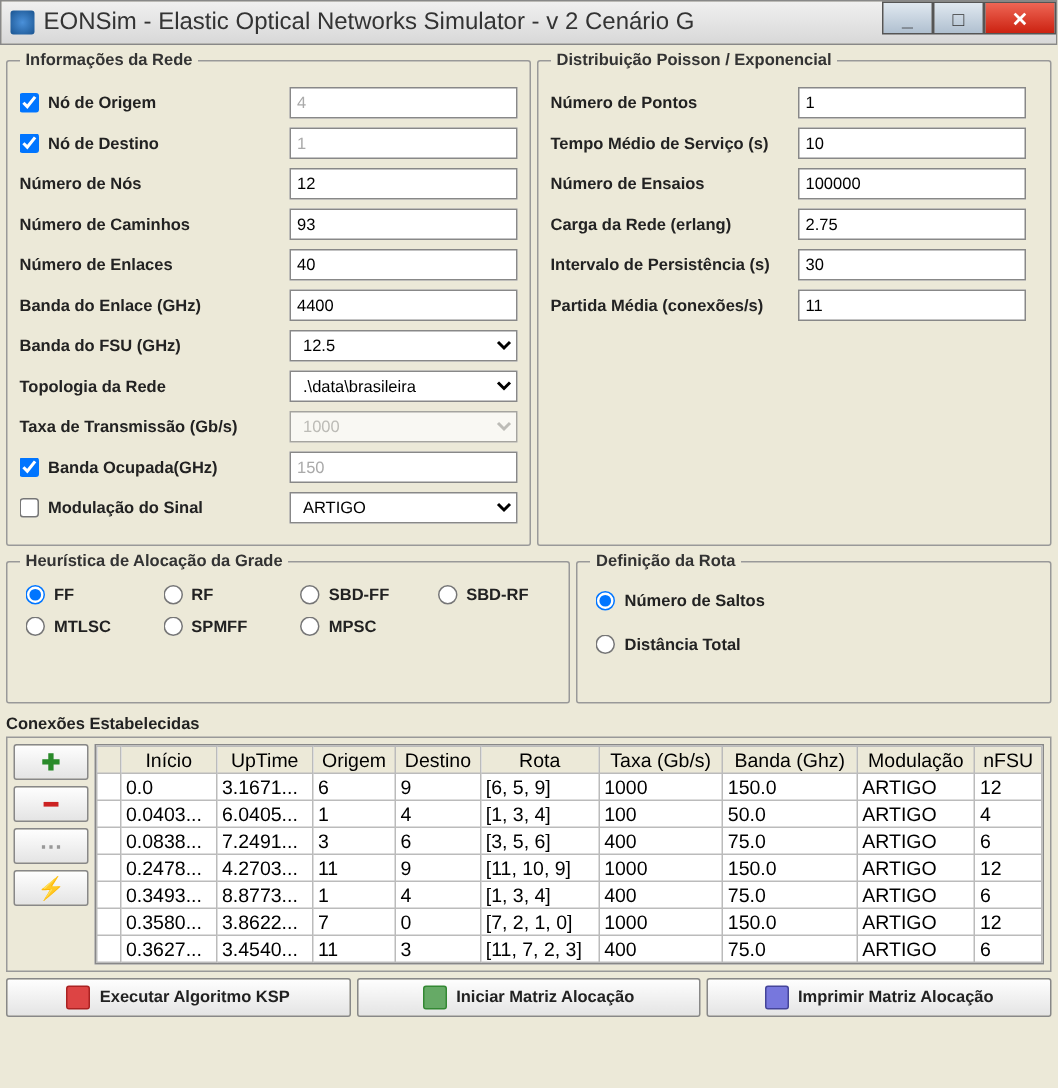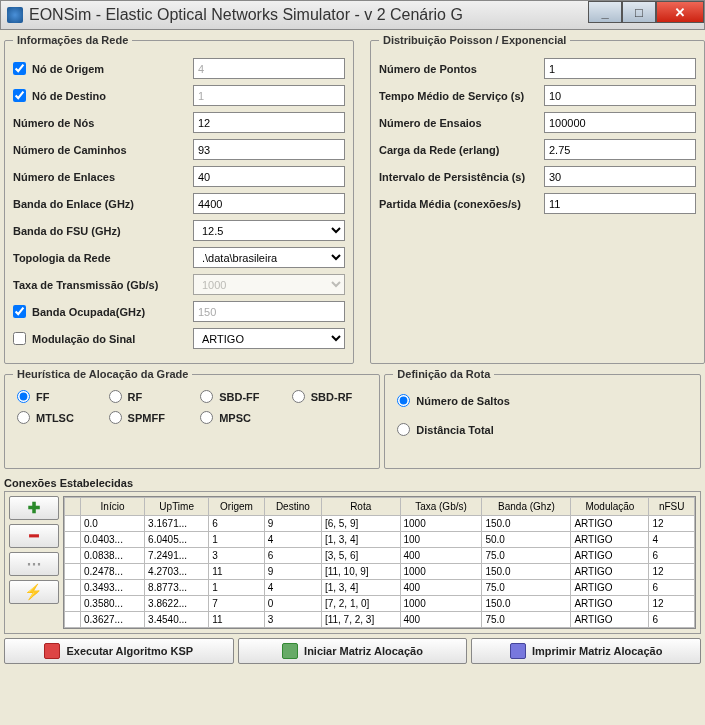--- a/index.html
+++ b/index.html
@@ -14,21 +14,21 @@
 .winbtn.min { background: linear-gradient(to bottom, #e0e8f0, #b0c0d0); }
 .winbtn.max { background: linear-gradient(to bottom, #e0e8f0, #b0c0d0); }
 .winbtn.close { background: linear-gradient(to bottom, #ee6655, #cc2211); color: #fff; width: 48px; }
 
 .window-body { padding: 4px; background: #ece9d8; }
 
 
 fieldset { border: 1px solid #999; border-radius: 2px; padding: 6px 8px 8px 8px; margin-bottom: 4px; }
 legend { font-size: 11px; font-weight: bold; color: #333; padding: 0 4px; }
 
-.top-row { display: flex; gap: 16px; }
+.top-row { display: flex; gap: 4px; }
 .top-row > fieldset { flex: 1; }
 
 .form-row { display: flex; align-items: center; margin: 6px 0; }
 .form-row .label { flex: 0 0 180px; font-weight: bold; font-size: 11px; color: #222; display: flex; align-items: center; }
 .form-row .label input[type=checkbox] { margin-right: 6px; }
 .form-row input[type=text], .form-row select { flex: 1; height: 21px; border: 1px solid #888; padding: 2px 4px; font-size: 11px; font-family: inherit; background: #fff; }
 .form-row input[type=text].disabled { color: #aaa; }
 
 .right-col .form-row .label { flex: 0 0 165px; }
 .right-col .form-row input[type=text] { flex: 0 0 150px; }
@@ -47,21 +47,21 @@
 .connections-group { margin-top: 2px; }
 .connections-label { font-size: 11px; font-weight: bold; color: #222; padding: 2px 0; }
 .conn-body { display: flex; gap: 4px; border: 1px solid #999; padding: 4px; background: #ece9d8; }
 .conn-btns { width: 50px; display: flex; flex-direction: column; gap: 4px; }
 .conn-btn { height: 24px; border: 1px solid #888; background: linear-gradient(to bottom, #fefefe, #e4e4e4); border-radius: 2px; display: flex; align-items: center; justify-content: center; font-size: 15px; font-weight: bold; }
 .conn-btn.add { color: #2a8a2a; }
 .conn-btn.del { color: #cc2222; }
 .conn-btn.edit { color: #999; }
 .conn-btn.flash { color: #444; }
 .table-wrap { flex: 1; overflow: hidden; border: 1px solid #888; background: #fff; }
-table { border-collapse: collapse; width: 100%; font-size: 10px; }
+table { border-collapse: collapse; width: 100%; font-size: 13px; }
 th, td { border: 1px solid #bbb; padding: 1px 3px; text-align: left; white-space: nowrap; overflow: hidden; }
 th { background: #ece9d8; font-weight: normal; height: 18px; text-align: center; }
 td { height: 16px; }
 
 
 .btn-row { display: flex; gap: 4px; margin-top: 4px; }
 .big-btn { flex: 1; height: 26px; border: 1px solid #888; background: linear-gradient(to bottom, #fefefe, #e4e4e4); border-radius: 2px; display: flex; align-items: center; justify-content: center; font-size: 11px; font-weight: bold; color: #222; }
 .big-btn .mini { width: 16px; height: 16px; background: #d44; border: 1px solid #a22; margin-right: 6px; border-radius: 2px; }
 .big-btn .mini.b2 { background: #6a6; border-color: #383; }
 .big-btn .mini.b3 { background: #77d; border-color: #449; }

